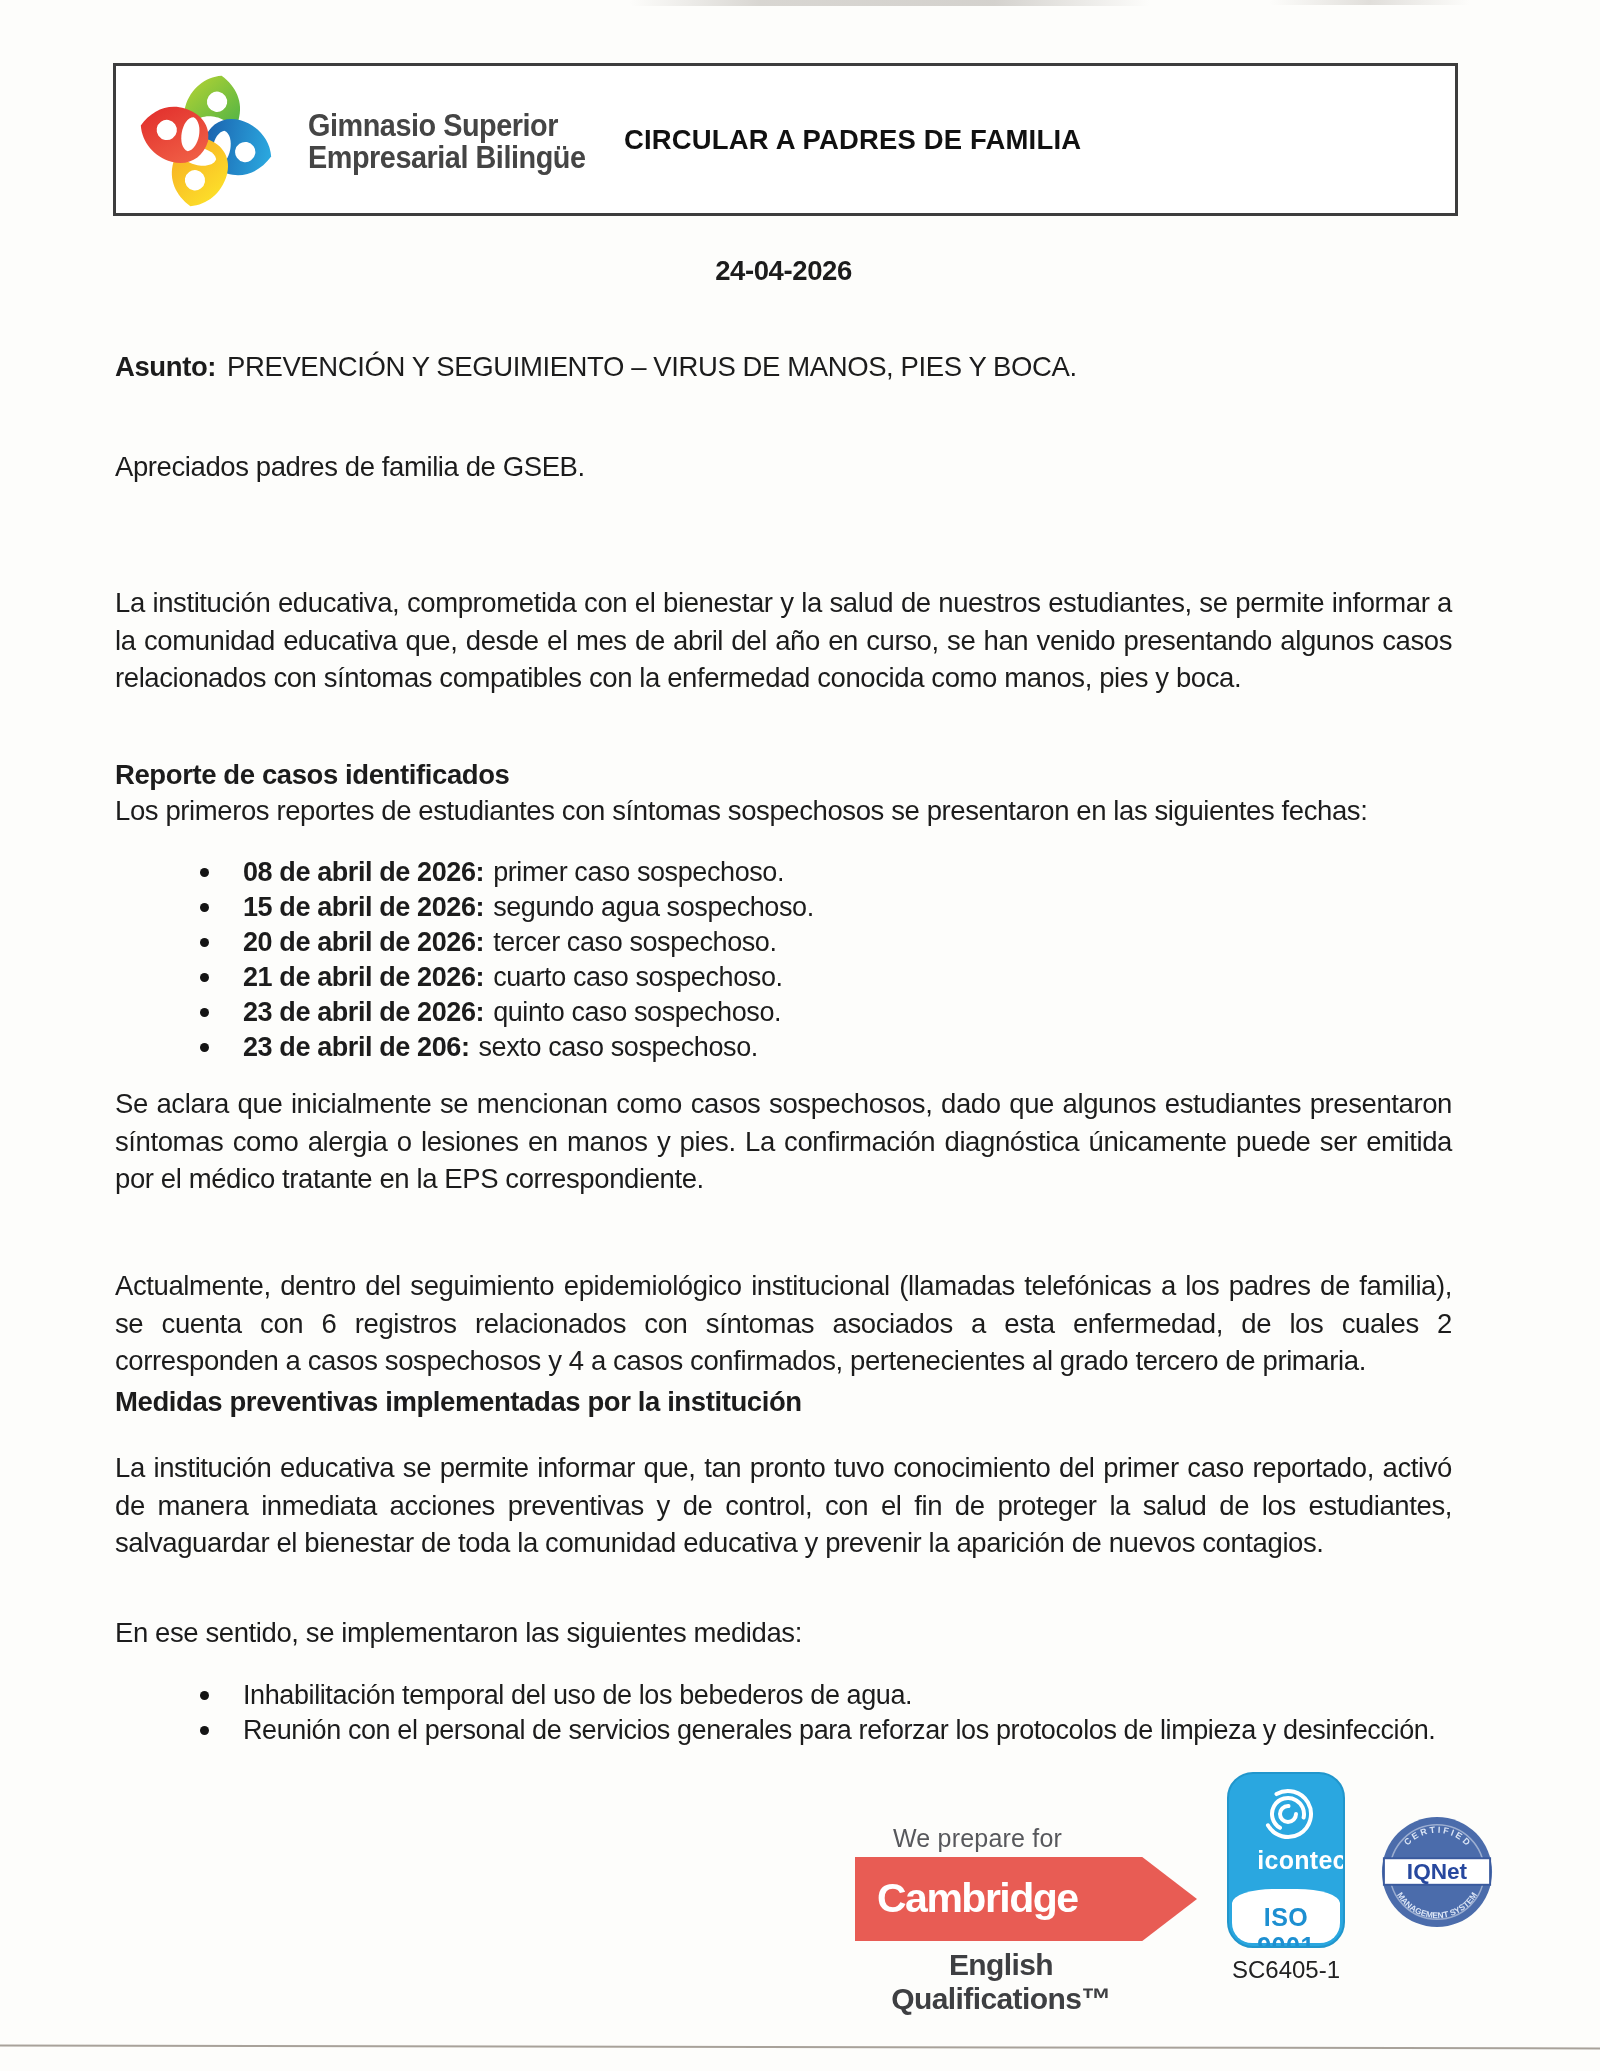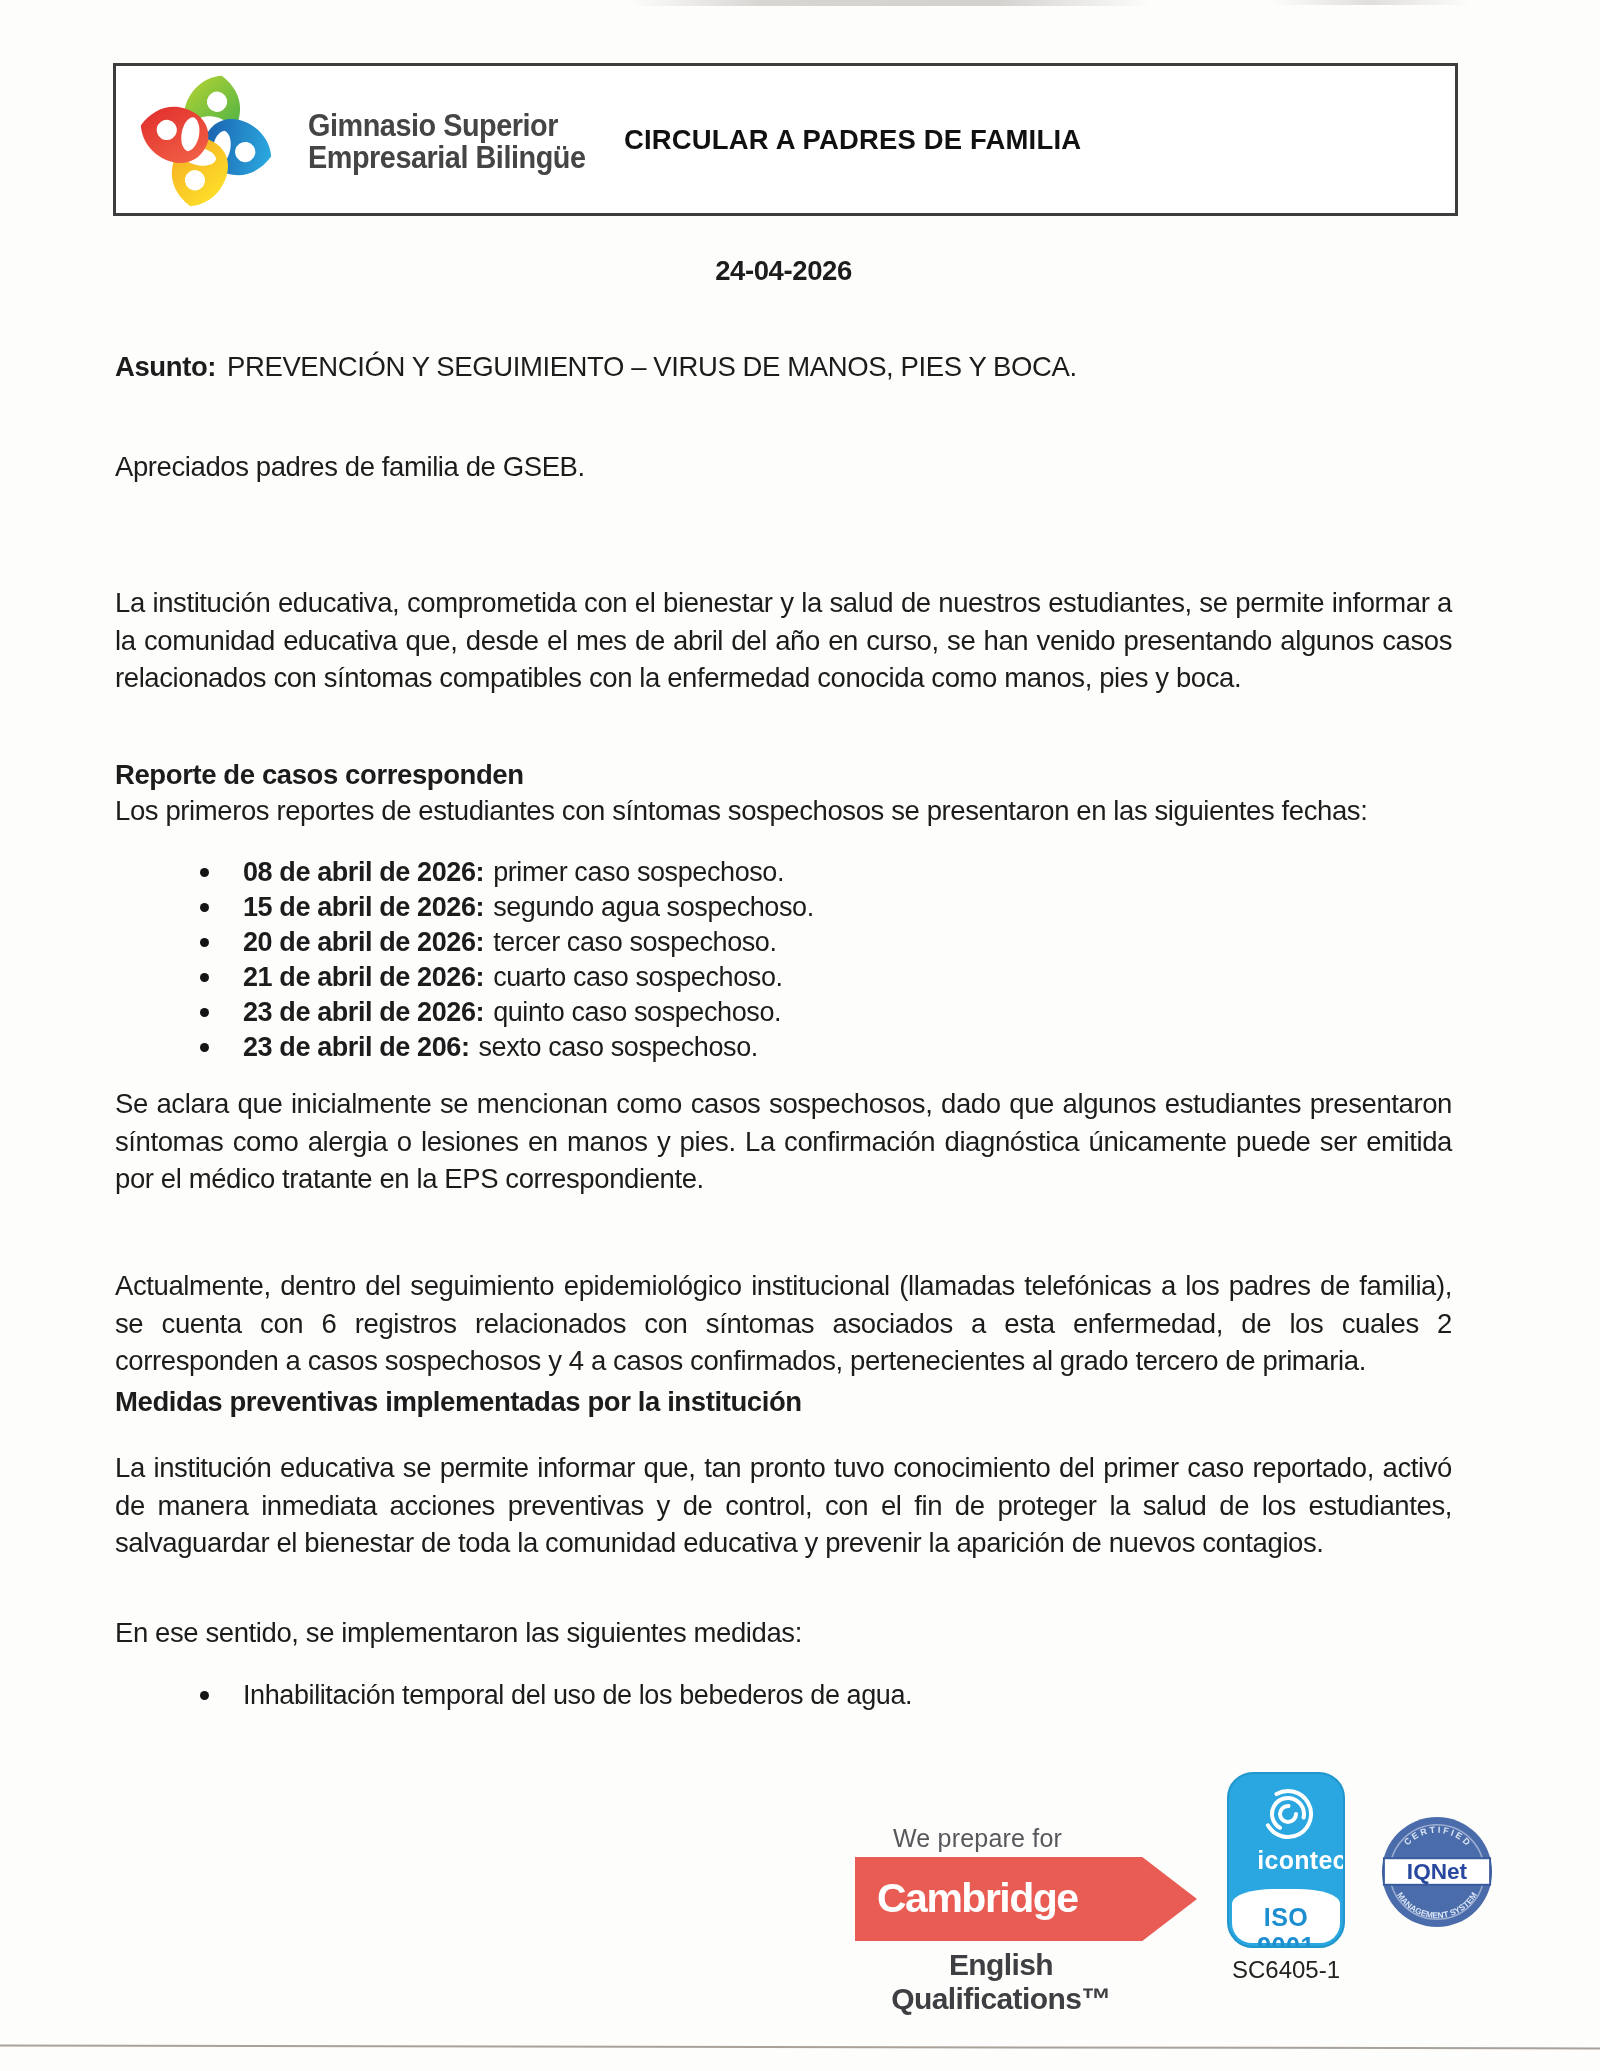--- a/index.html
+++ b/index.html
@@ -138,41 +138,42 @@
 <div class="abs col doc-text subject-line">
   <span class="lead">Asunto:</span><span>PREVENCIÓN Y SEGUIMIENTO – VIRUS DE MANOS, PIES Y BOCA.</span>
 </div>
 
 <div class="abs col doc-text greeting">
   <div>Apreciados padres de familia de GSEB.</div>
 </div>
 
 <div class="abs col doc-text just para1">La institución educativa, comprometida con el bienestar y la salud de nuestros estudiantes, se permite informar a la comunidad educativa que, desde el mes de abril del año en curso, se han venido presentando algunos casos relacionados con síntomas compatibles con la enfermedad conocida como manos, pies y boca.</div>
 
-<div class="abs col doc-text h-report">Reporte de casos corresponden</div>
+<div class="abs col doc-text h-report">Reporte de casos identificados</div>
 <div class="abs col doc-text just report-intro">Los primeros reportes de estudiantes con síntomas sospechosos se presentaron en las siguientes fechas:</div>
 
 <ul class="abs col doc-list case-list">
   <li><span class="bullet-dot"></span><span class="case-date">08 de abril de 2026:</span><span>primer caso sospechoso.</span></li>
   <li><span class="bullet-dot"></span><span class="case-date">15 de abril de 2026:</span><span>segundo agua sospechoso.</span></li>
   <li><span class="bullet-dot"></span><span class="case-date">20 de abril de 2026:</span><span>tercer caso sospechoso.</span></li>
   <li><span class="bullet-dot"></span><span class="case-date">21 de abril de 2026:</span><span>cuarto caso sospechoso.</span></li>
   <li><span class="bullet-dot"></span><span class="case-date">23 de abril de 2026:</span><span>quinto caso sospechoso.</span></li>
   <li><span class="bullet-dot"></span><span class="case-date">23 de abril de 206:</span><span>sexto caso sospechoso.</span></li>
 </ul>
 
 <div class="abs col doc-text just para2">Se aclara que inicialmente se mencionan como casos sospechosos, dado que algunos estudiantes presentaron síntomas como alergia o lesiones en manos y pies. La confirmación diagnóstica únicamente puede ser emitida por el médico tratante en la EPS correspondiente.</div>
 <div class="abs col doc-text just para3">Actualmente, dentro del seguimiento epidemiológico institucional (llamadas telefónicas a los padres de familia), se cuenta con 6 registros relacionados con síntomas asociados a esta enfermedad, de los cuales 2 corresponden a casos sospechosos y 4 a casos confirmados, pertenecientes al grado tercero de primaria.</div>
 
 <div class="abs col doc-text h-medidas">Medidas preventivas implementadas por la institución</div>
 <div class="abs col doc-text just para4">La institución educativa se permite informar que, tan pronto tuvo conocimiento del primer caso reportado, activó de manera inmediata acciones preventivas y de control, con el fin de proteger la salud de los estudiantes, salvaguardar el bienestar de toda la comunidad educativa y prevenir la aparición de nuevos contagios.</div>
 <div class="abs col doc-text sentido">En ese sentido, se implementaron las siguientes medidas:</div>
 
 <ul class="abs col doc-list measure-list">
   <li><span class="bullet-dot"></span><span>Inhabilitación temporal del uso de los bebederos de agua.</span></li>
+  <li><span class="bullet-dot"></span><span>Reunión con el personal de servicios generales para reforzar los protocolos de limpieza y desinfección.</span></li>
 </ul>
 
 <div class="abs cam-tagline">We prepare for</div>
 <div class="abs cam-banner">
   <div class="cam-word">Cambridge</div>
 </div>
 <div class="abs cam-sub">English Qualifications™</div>
 
 <div class="abs icontec-badge">
   <div class="icontec-spiral">

